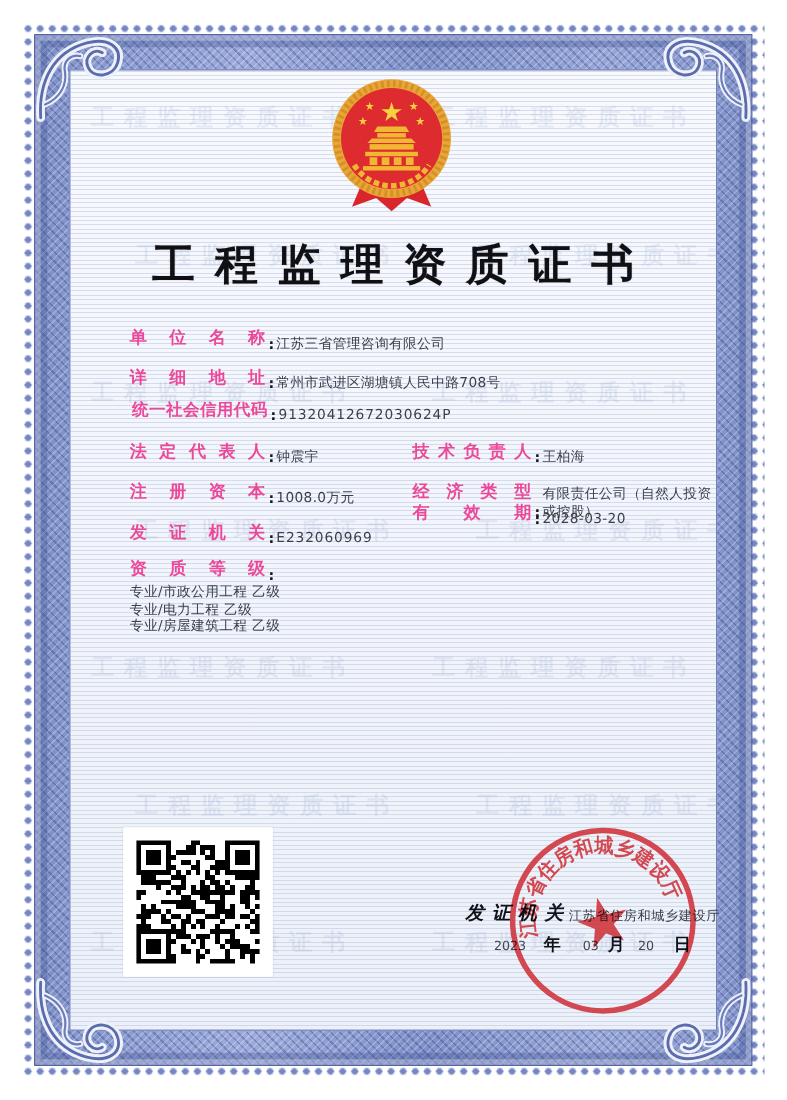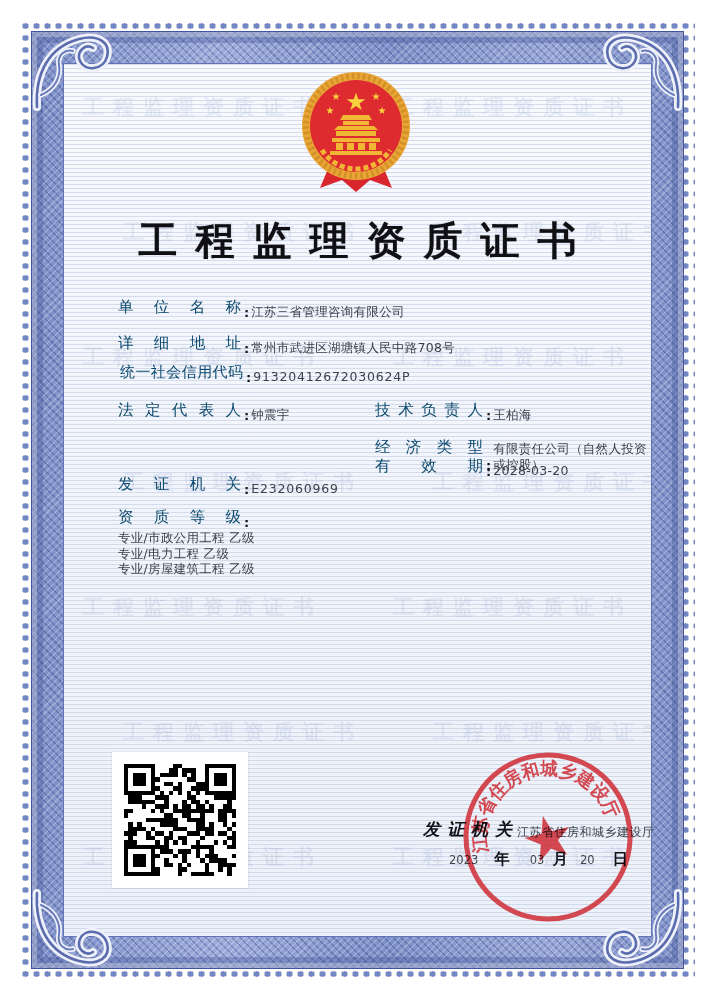--- a/index.html
+++ b/index.html
@@ -50,21 +50,21 @@
 
   .title {
     position:absolute; top:214px; left:63px; width:589px; text-align:center;
     font-size:39px; font-weight:900; color:#101014;
     letter-spacing:18px; padding-left:18px; box-sizing:border-box;
     text-shadow:0 0 1px rgba(0,0,0,.4);
   }
 
   .row { position:absolute; white-space:nowrap; }
   .label {
-    display:inline-block; font-weight:400; color:#0c4a6e; font-size:15.5px;
+    display:inline-block; font-weight:700; color:#ec4899; font-size:15.5px;
     text-align:justify; text-align-last:justify; vertical-align:top; line-height:1.2;
   }
   .l-left  { width:123px; }
   .l-wide  { width:123px; font-size:15px; }
   .l-right { width:108px; }
   .colon { font-weight:700; font-size:13px; margin:0 2px 0 3px; color:#16181d; position:relative; top:4px; }
   .value { font-size:12.5px; color:#3a3f49; position:relative; top:3px; letter-spacing:.3px; }
   .value.code { letter-spacing:.8px; }
   .value.wrap { display:inline-block; width:160px; white-space:normal; line-height:1.3; }
   .value .qline { display:block; line-height:15.5px; }
@@ -190,20 +190,23 @@
       <span class="label l-wide">统一社会信用代码</span><span class="colon">:</span><span class="value code">91320412672030624P</span>
     </div>
 
     <div class="row" style="left:118px; top:401px;">
       <span class="label l-left">法定代表人</span><span class="colon">:</span><span class="value">钟震宇</span>
     </div>
     <div class="row" style="left:375px; top:401px;">
       <span class="label l-right">技术负责人</span><span class="colon">:</span><span class="value">王柏海</span>
     </div>
 
+    <div class="row" style="left:118px; top:438px;">
+      <span class="label l-left">注册资本</span><span class="colon">:</span><span class="value">1008.0万元</span>
+    </div>
     <div class="row" style="left:375px; top:438px;">
       <span class="label l-right">经济类型</span><span class="colon">:</span><span class="value wrap">有限责任公司（自然人投资或控股）</span>
     </div>
 
     <div class="row" style="left:118px; top:475px;">
       <span class="label l-left">发证机关</span><span class="colon">:</span><span class="value code">E232060969</span>
     </div>
     <div class="row" style="left:375px; top:457px;">
       <span class="label l-right">有效期</span><span class="colon">:</span><span class="value">2028-03-20</span>
     </div>

